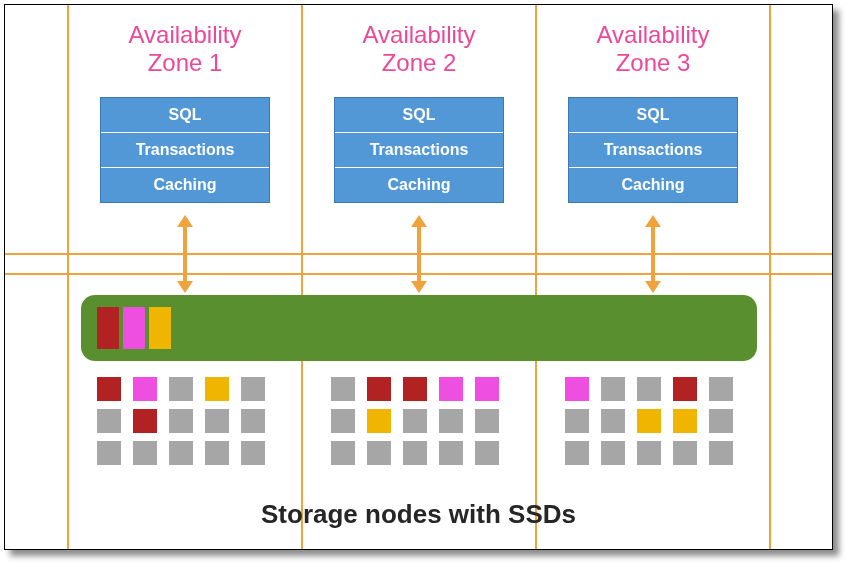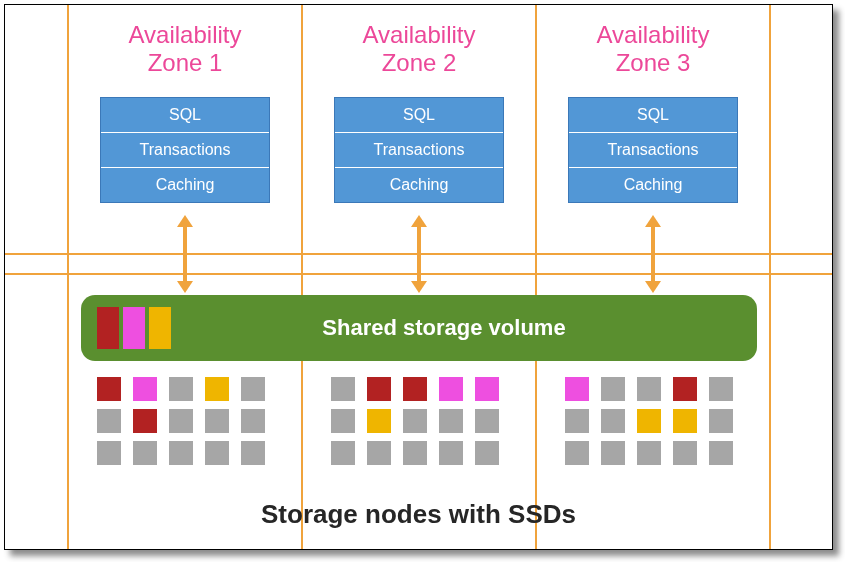--- a/index.html
+++ b/index.html
@@ -31,21 +31,21 @@
     width: 220px;
   }
   .compute-box {
     position: absolute;
     width: 170px;
     border: 1px solid #3b78b8;
   }
   .compute-cell {
     background: #5297d6;
     color: #fff;
-    font-weight: normal;
+    font-weight: bold;
     font-size: 16px;
     text-align: center;
     padding: 8px 20px;
     border-top: 1px solid #fff;
   }
   .compute-cell:first-child { border-top: none; }
 
   .arrow {
     position: absolute;
     width: 14px;
@@ -156,21 +156,20 @@
     <div class="shaft"></div>
     <div class="head-down"></div>
   </div>
 
   <div class="shared-volume" style="left:76px; top:290px; width:676px; height:66px;">
     <div class="chips">
       <div class="chip c-red"></div>
       <div class="chip c-magenta"></div>
       <div class="chip c-gold"></div>
     </div>
-    <div class="label">Shared storage volume</div>
   </div>
 
   <div class="storage-group" style="left:92px; top:372px;">
       <div class="storage-row">
         <div class="blk c-red"></div>
         <div class="blk c-magenta"></div>
         <div class="blk c-gray"></div>
         <div class="blk c-gold"></div>
         <div class="blk c-gray"></div>
       </div>

